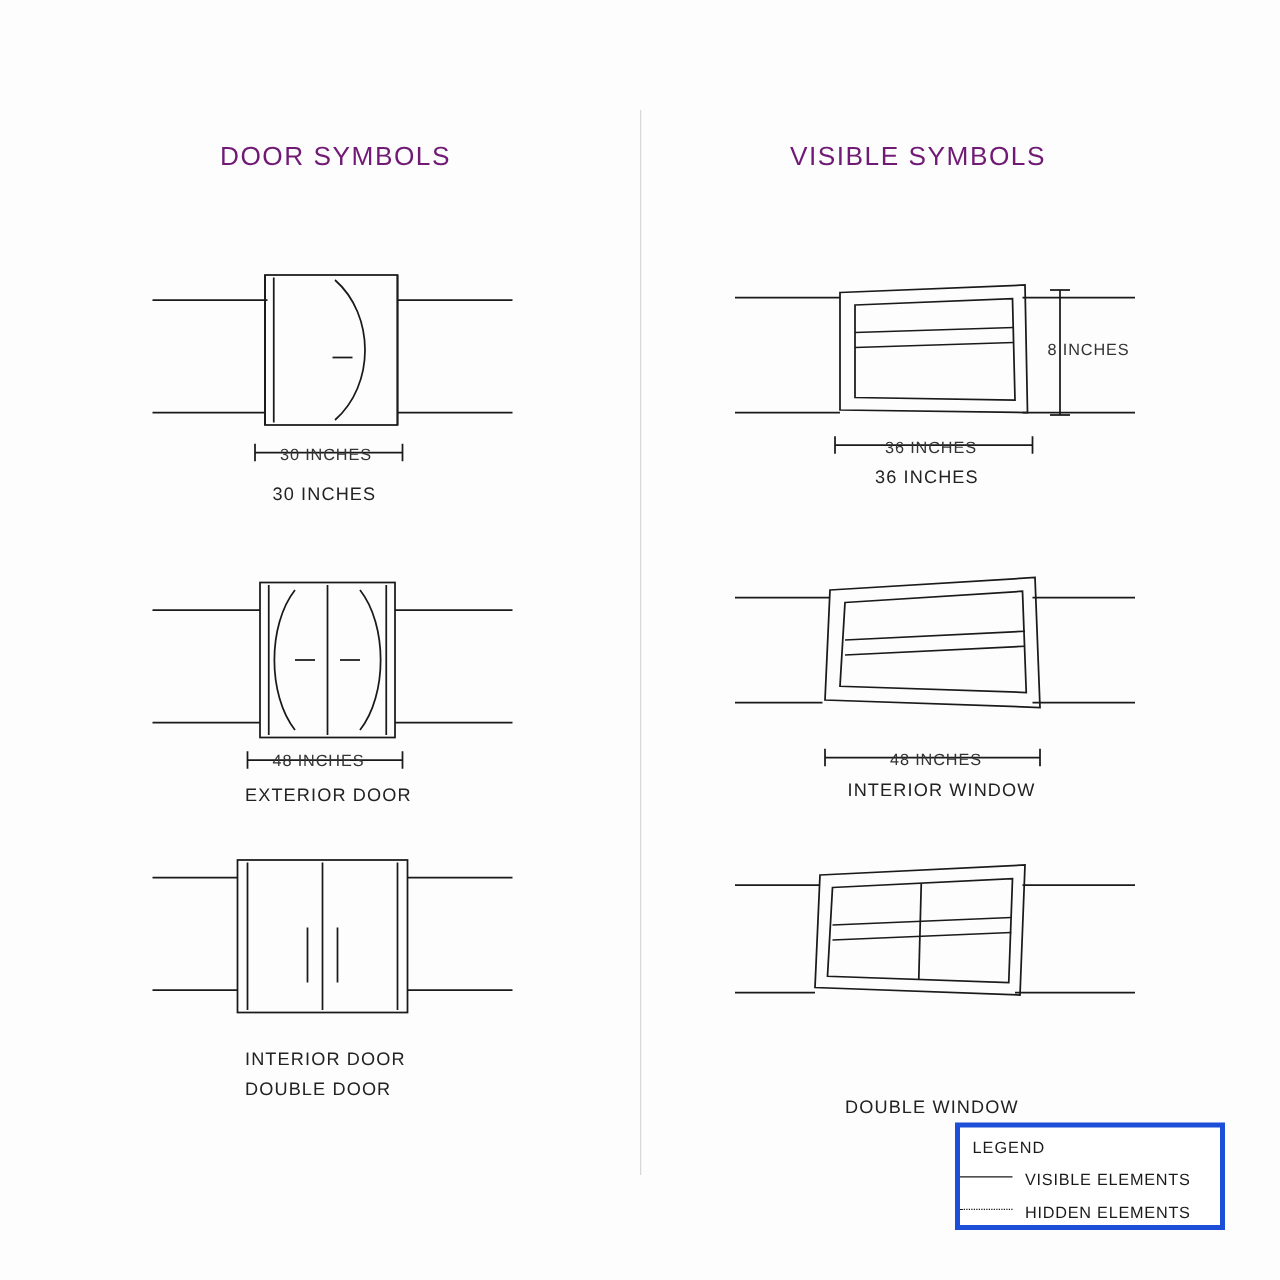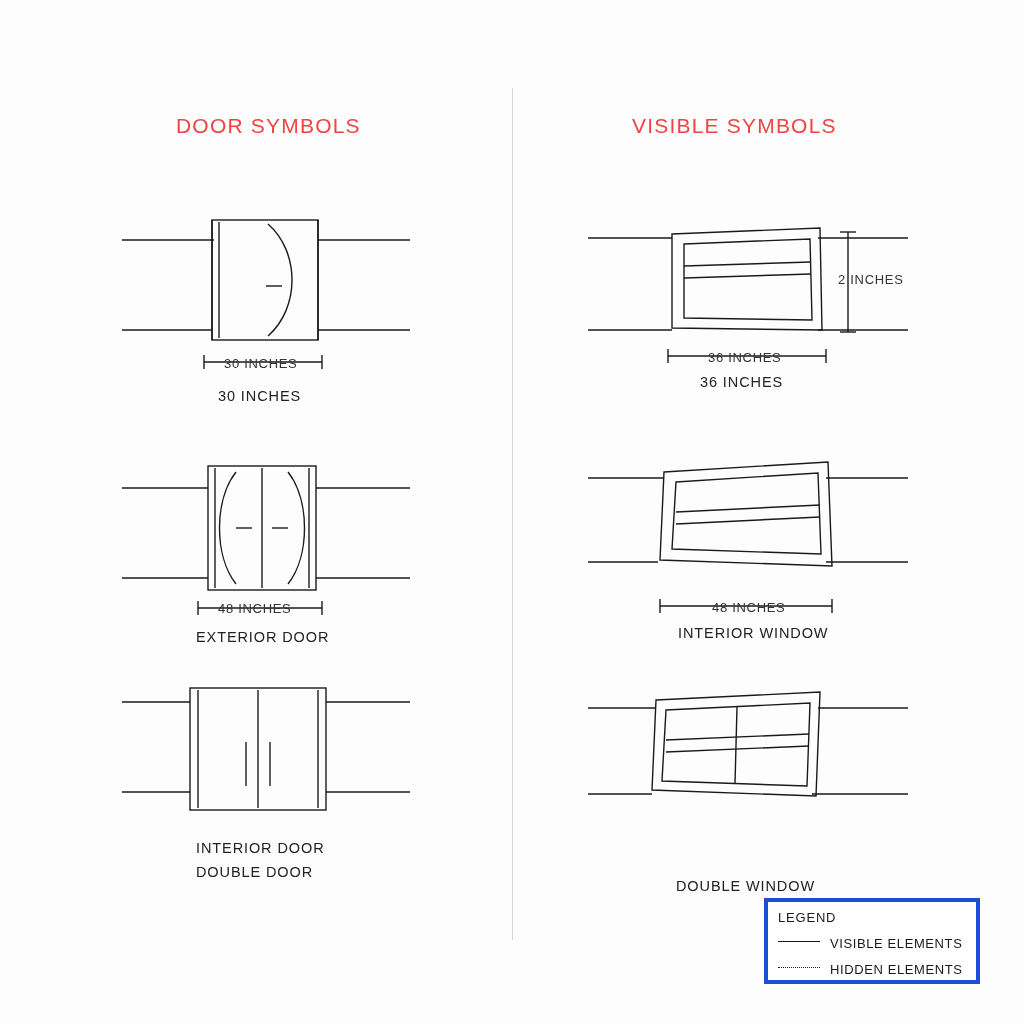--- a/index.html
+++ b/index.html
@@ -14,21 +14,21 @@
     position: relative;
     width: 1024px;
     height: 1024px;
     background: #fdfdfd;
     overflow: hidden;
   }
   .col-title {
     position: absolute;
     font-size: 21px;
     letter-spacing: 1.2px;
-    color: #ef4444;
+    color: #701a75;
     font-weight: 400;
     white-space: nowrap;
   }
   #door-title { left: 176px; top: 114px; }
   #window-title { left: 632px; top: 114px; }
 
   .divider {
     position: absolute;
     left: 512px;
     top: 88px;
@@ -73,21 +73,21 @@
   #legend .legend-title {
     position: absolute;
     left: 10px;
     top: 8px;
     font-size: 13px;
     letter-spacing: 0.8px;
     color: #1a1a1a;
   }
   #legend .legend-row {
     position: absolute;
-    left: 10px;
+    left: 0;
     font-size: 13px;
     letter-spacing: 0.6px;
     color: #1a1a1a;
     white-space: nowrap;
   }
   #legend .row-visible { top: 34px; }
   #legend .row-hidden  { top: 60px; text-align: center; }
   .legend-swatch {
     display: inline-block;
     width: 42px;
@@ -220,21 +220,21 @@
   <div class="caption" style="left:218px; top:388px;">30 INCHES</div>
 
   <div class="dim-label" style="left:218px; top:601px;">48 INCHES</div>
   <div class="caption" style="left:196px; top:629px;">EXTERIOR DOOR</div>
 
   <div class="caption" style="left:196px; top:840px;">INTERIOR DOOR</div>
   <div class="caption" style="left:196px; top:864px;">DOUBLE DOOR</div>
 
   <div class="dim-label" style="left:708px; top:350px;">36 INCHES</div>
   <div class="caption" style="left:700px; top:374px;">36 INCHES</div>
-  <div class="dim-label" style="left:838px; top:272px;">2 INCHES</div>
+  <div class="dim-label" style="left:838px; top:272px;">8 INCHES</div>
 
   <div class="dim-label" style="left:712px; top:600px;">48 INCHES</div>
   <div class="caption" style="left:678px; top:625px;">INTERIOR WINDOW</div>
 
   <div class="caption" style="left:676px; top:878px;">DOUBLE WINDOW</div>
 
   <div id="legend">
     <div class="legend-title">LEGEND</div>
     <div class="legend-row row-visible">
       <span class="legend-swatch sw-solid"></span><span>VISIBLE ELEMENTS</span>

